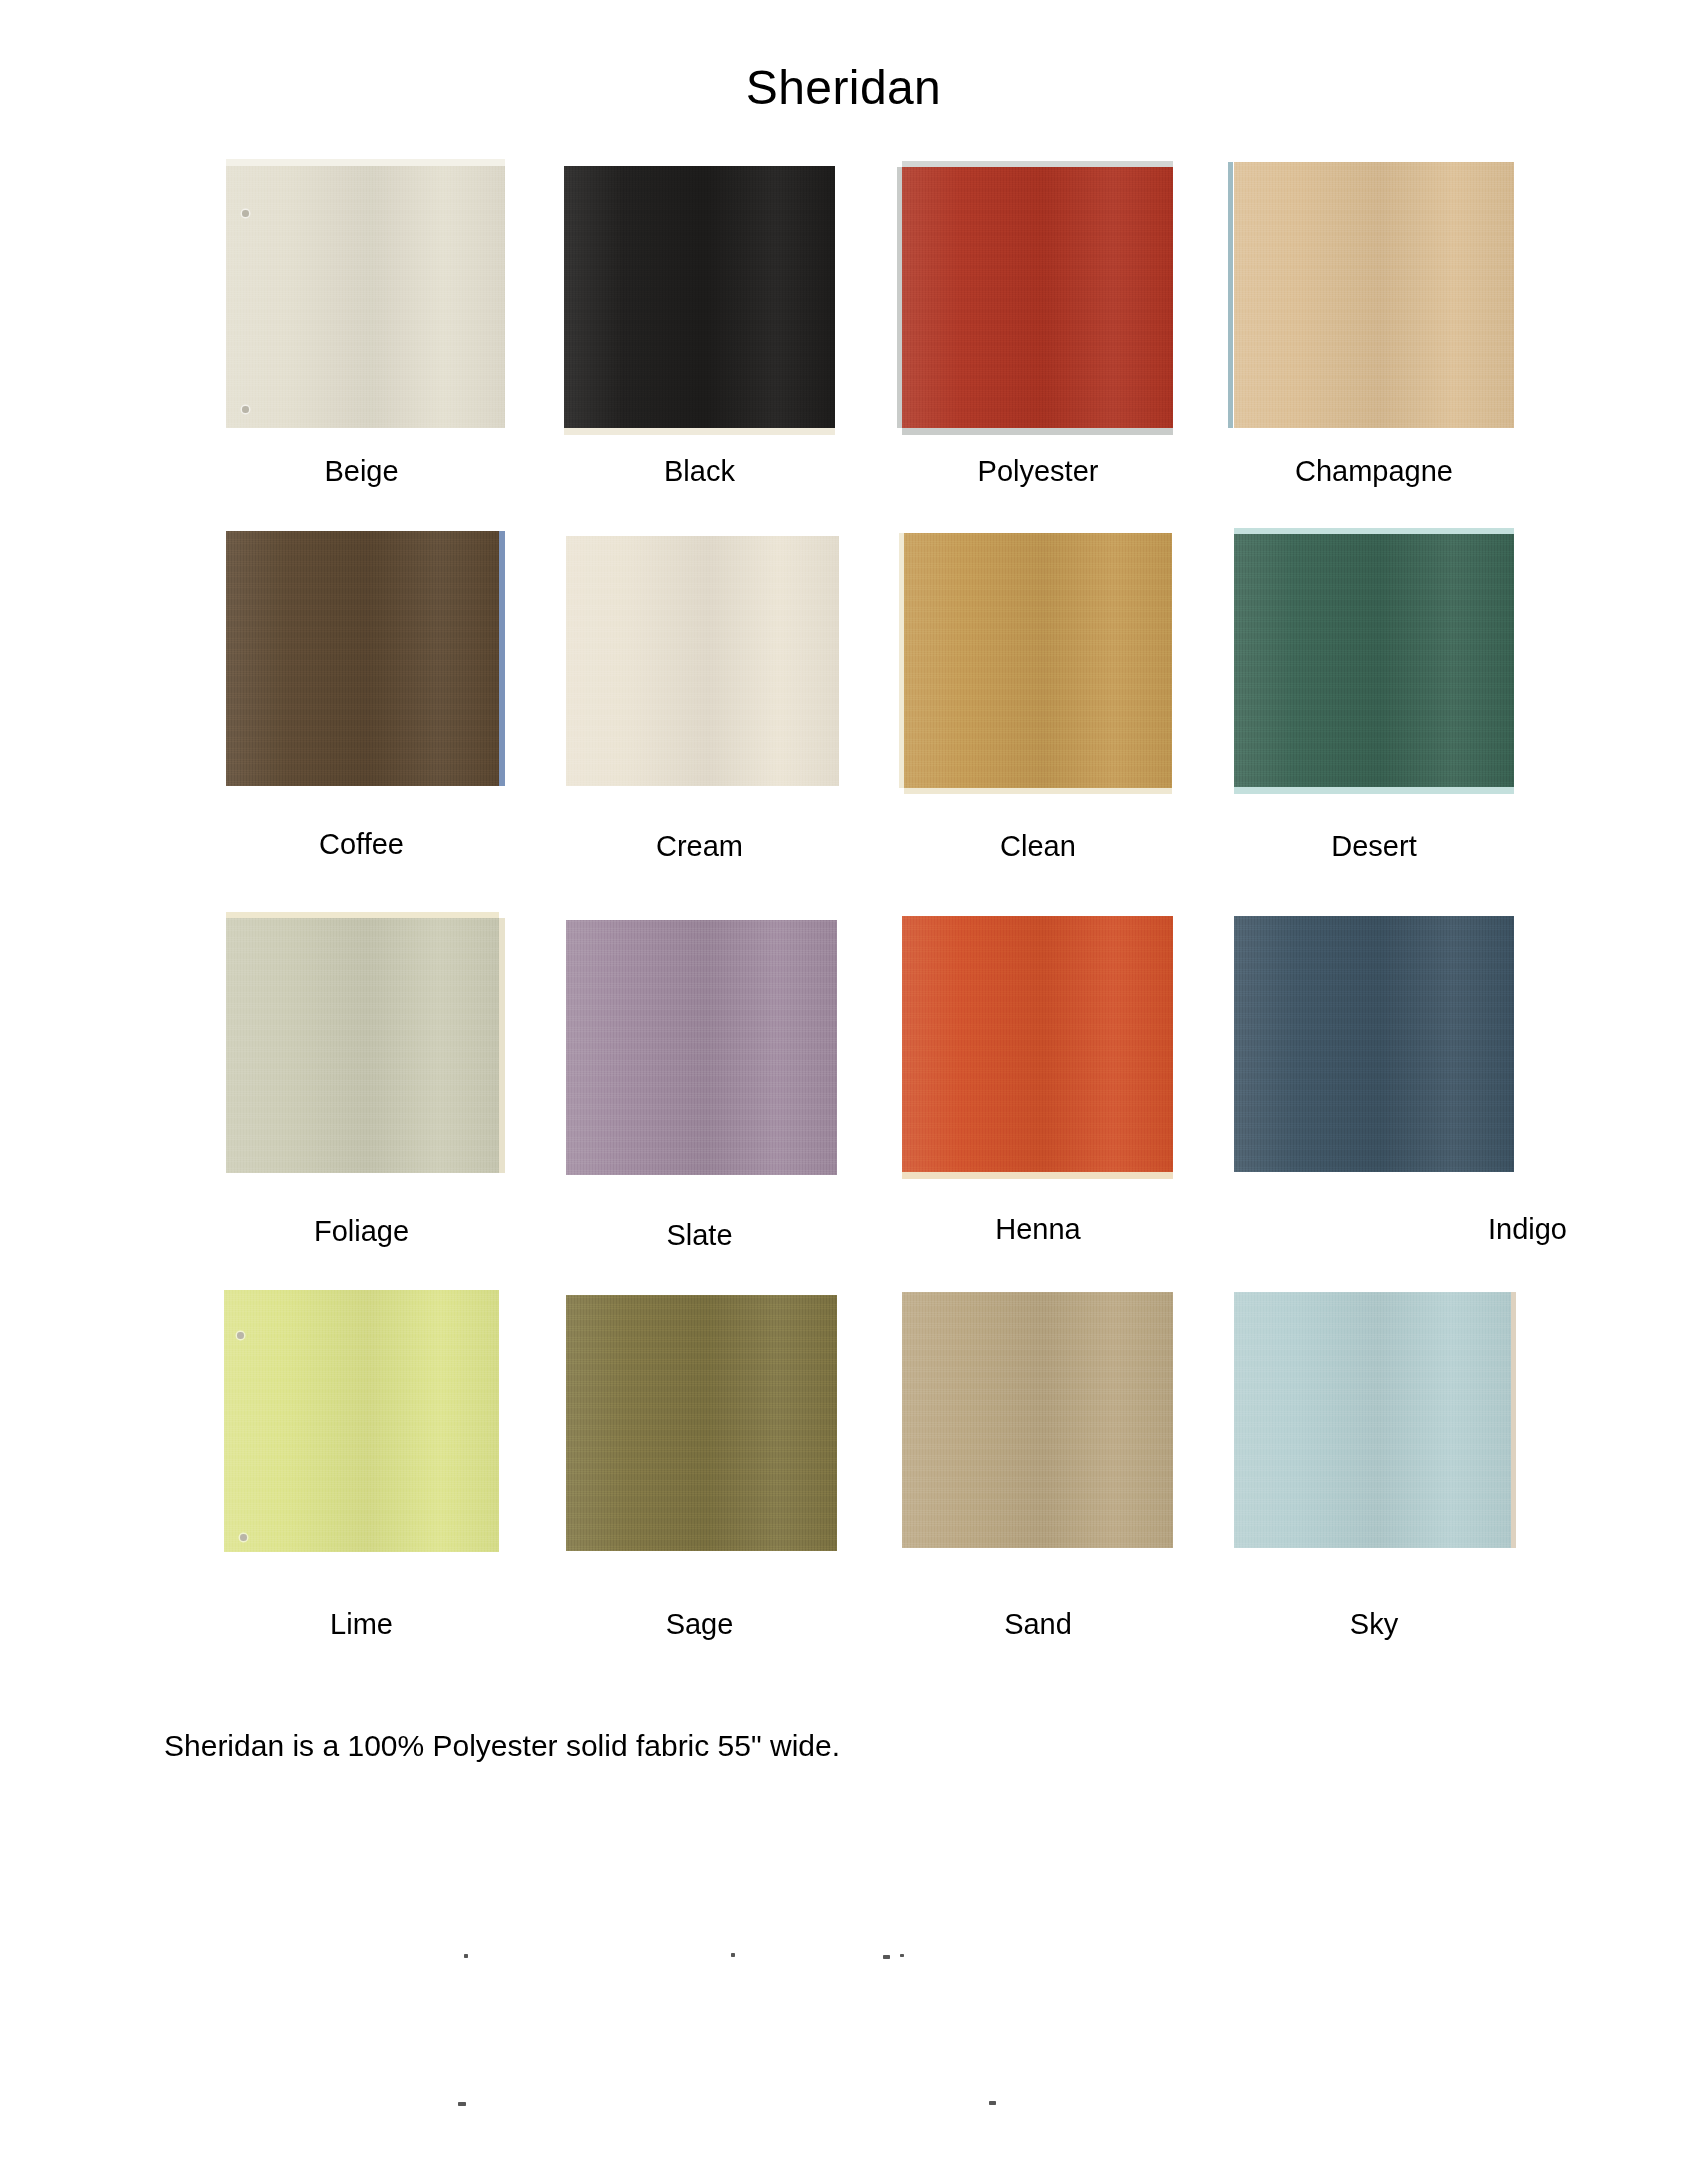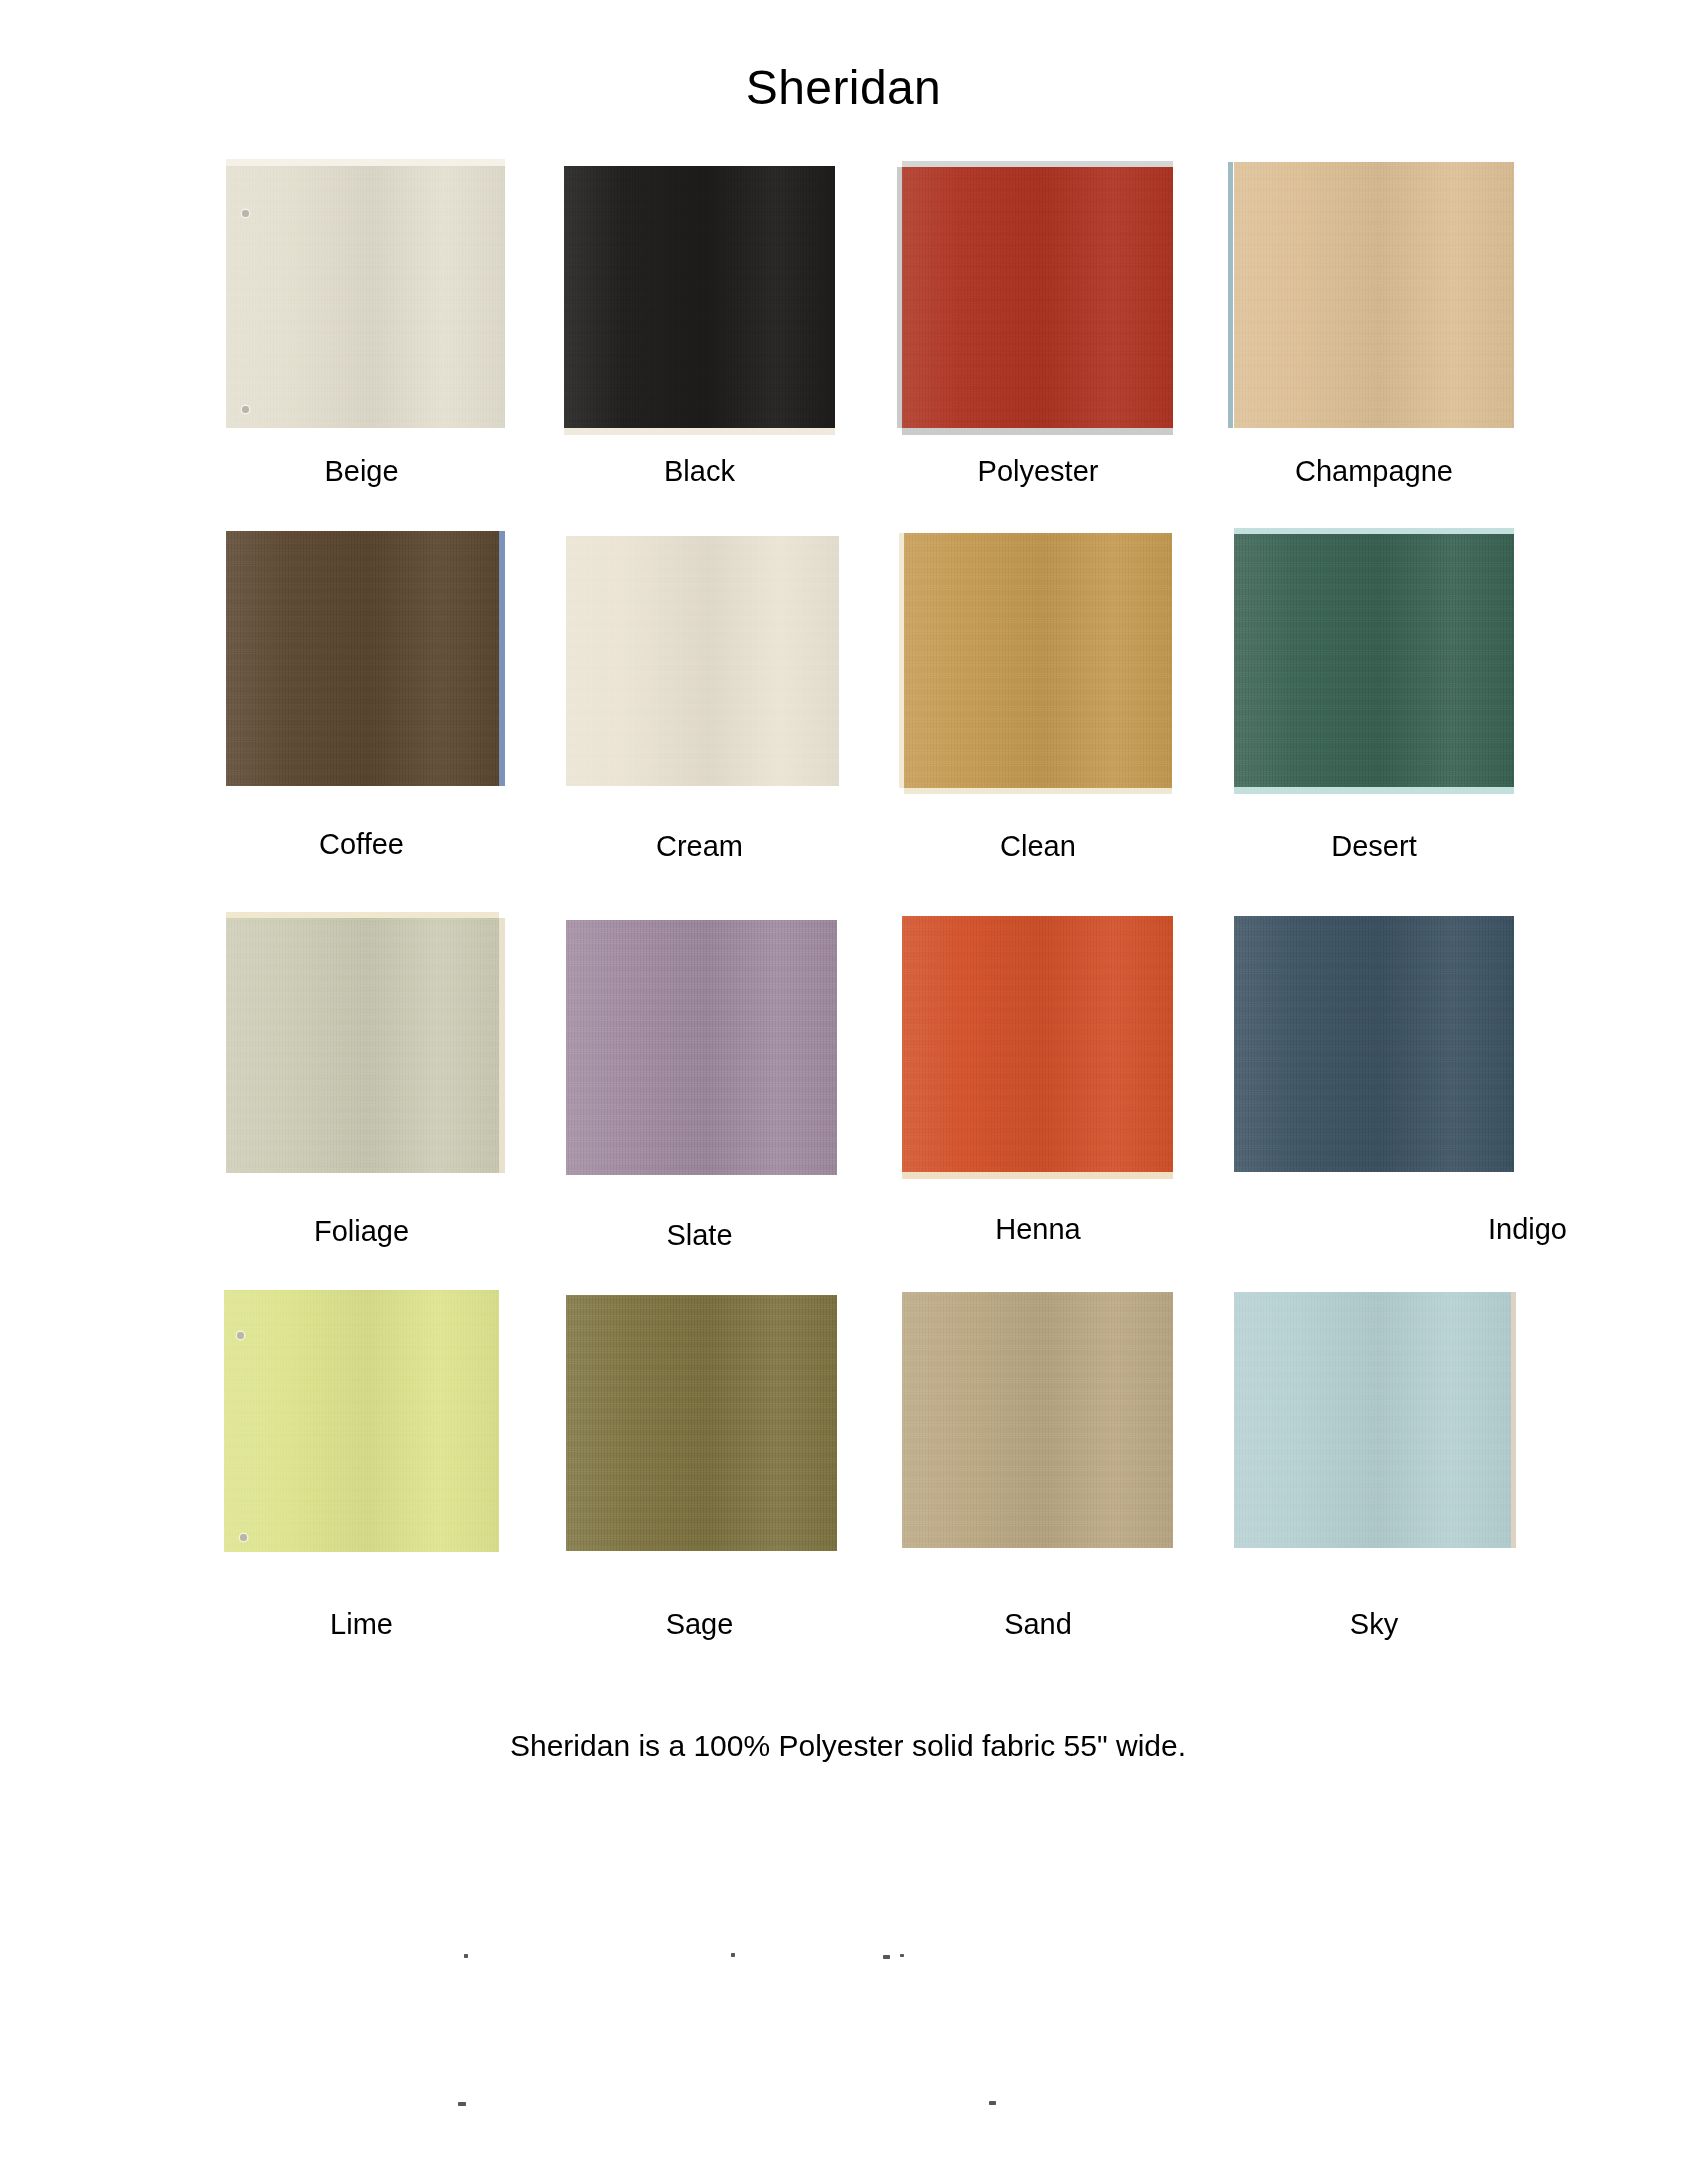--- a/index.html
+++ b/index.html
@@ -112,21 +112,20 @@
   #footer-text {
     position: absolute;
     left: 164px;
     top: 1726px;
     width: 1368px;
   }
   .para {
     font-size: 30px;
     line-height: 1.30;
     margin: 0;
-    text-align: center;
   }
   .para + .para {
     margin-top: 38px;
   }
 
   
   .dust {
     position: absolute;
     background: #3a3a3a;
     border-radius: 0.7px;

